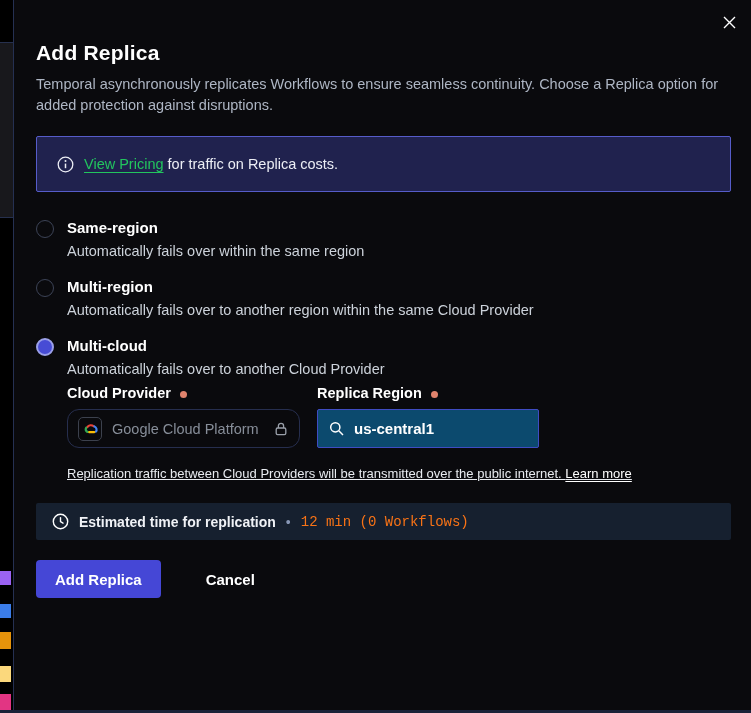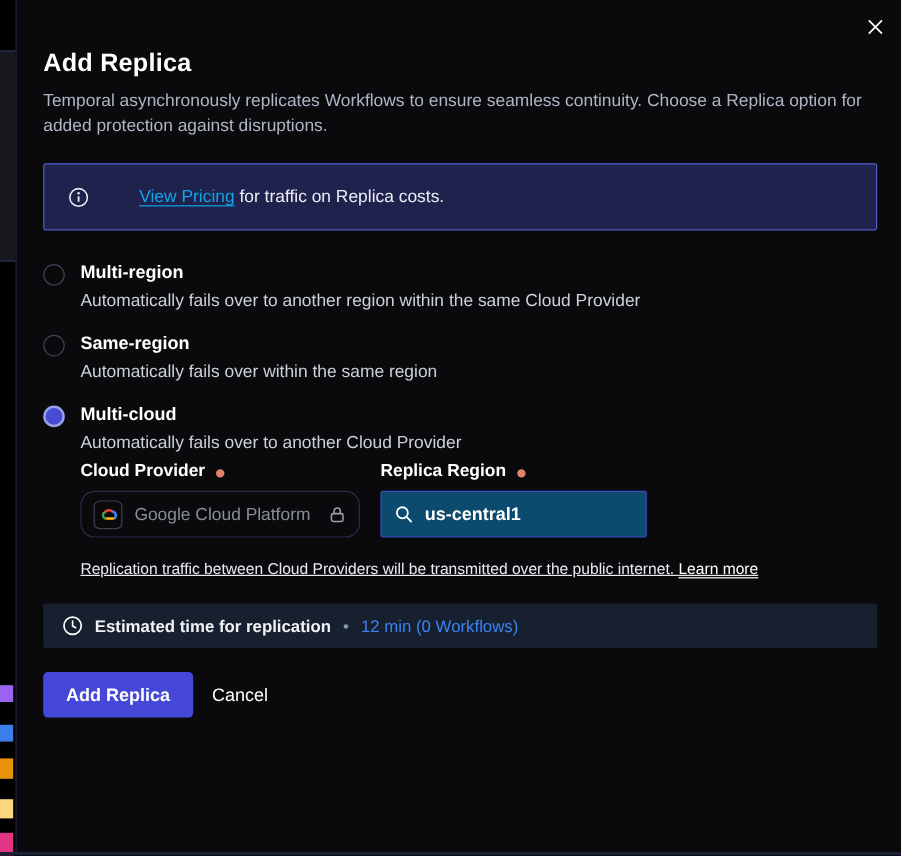--- a/index.html
+++ b/index.html
@@ -41,21 +41,21 @@
   .modal-desc {
     margin-top: 9px; max-width: 700px; font-size: 14.5px; line-height: 21px; color: #aeb6c4;
   }
 
   .pricing-banner {
     margin-top: 20px; width: 695px; height: 56px;
     background: #20224e; border: 1px solid #565cc9; border-radius: 2px;
     display: flex; align-items: center; padding: 0 20px; gap: 10px;
     font-size: 14.5px; color: #eceef5;
   }
-  .pricing-banner a { color: #0ea5e9; text-decoration: underline; text-underline-offset: 3px; margin-left: 32px; }
+  .pricing-banner a { color: #22c55e; text-decoration: underline; text-underline-offset: 3px; }
 
   .options { margin-top: 27px; }
   .option { position: relative; padding-left: 31px; margin-bottom: 19px; }
   .radio {
     position: absolute; left: 0; top: 1px; width: 18px; height: 18px;
     border-radius: 50%; border: 1.5px solid #3c4356; background: transparent; cursor: pointer;
   }
   .radio.selected { border: 2px solid #9ba0e8; background: #474cd5; }
   .option-label { font-size: 15px; font-weight: bold; color: #fff; cursor: pointer; }
   .option-desc { margin-top: 7px; font-size: 14.5px; color: #ccd2da; }
@@ -86,31 +86,31 @@
   .note { margin-top: 18px; font-size: 13px; color: #e8ebf0; text-decoration: underline; }
   .note a { color: #fff; text-decoration: underline; text-underline-offset: 3px; }
 
   .estimate-banner {
     margin-top: 22px; width: 695px; height: 37px;
     background: #16202f; border-radius: 2px;
     display: flex; align-items: center; padding: 0 16px; gap: 10px;
   }
   .estimate-label { font-size: 14px; font-weight: bold; color: #f0f2f6; }
   .estimate-sep { color: #8796b5; font-size: 14px; }
-  .estimate-value { font-family: Liberation Sans, sans-serif; font-size: 14px; color: #3b82f6; }
+  .estimate-value { font-family: Liberation Mono, monospace; font-size: 14px; color: #f97316; }
 
   .actions { margin-top: 20px; display: flex; align-items: center; }
   .btn-primary {
     height: 38px; padding: 0 19px; background: #4547d6; color: #fff;
     border: none; border-radius: 4px; font-size: 15px; font-weight: bold;
     font-family: "Liberation Sans", sans-serif; cursor: pointer;
   }
   .btn-secondary {
-    margin-left: 16px; background: transparent; border: none; color: #fff;
-    font-size: 15px; font-weight: normal; font-family: "Liberation Sans", sans-serif; cursor: pointer;
+    margin-left: 45px; background: transparent; border: none; color: #fff;
+    font-size: 15px; font-weight: bold; font-family: "Liberation Sans", sans-serif; cursor: pointer;
   }
 
   svg { display: block; }
 </style>
 </head>
 <body>
 
 <div class="backdrop-left">
   <div class="left-panel"></div>
   <div>
@@ -146,28 +146,28 @@
     </span>
     <span>
       <a href="#">View Pricing</a><span> for traffic on Replica costs.</span>
     </span>
   </div>
 
   <div class="options">
 
     <div class="option">
       <span class="radio"></span>
+      <div class="option-label">Same-region</div>
+      <div class="option-desc">Automatically fails over within the same region</div>
+    </div>
+
+    <div class="option">
+      <span class="radio"></span>
       <div class="option-label">Multi-region</div>
       <div class="option-desc">Automatically fails over to another region within the same Cloud Provider</div>
-    </div>
-
-    <div class="option">
-      <span class="radio"></span>
-      <div class="option-label">Same-region</div>
-      <div class="option-desc">Automatically fails over within the same region</div>
     </div>
 
     <div class="option">
       <span class="radio selected"></span>
       <div class="option-label">Multi-cloud</div>
       <div class="option-desc">Automatically fails over to another Cloud Provider</div>
 
       <div class="form-row">
         <div>
           <div class="field-label">

